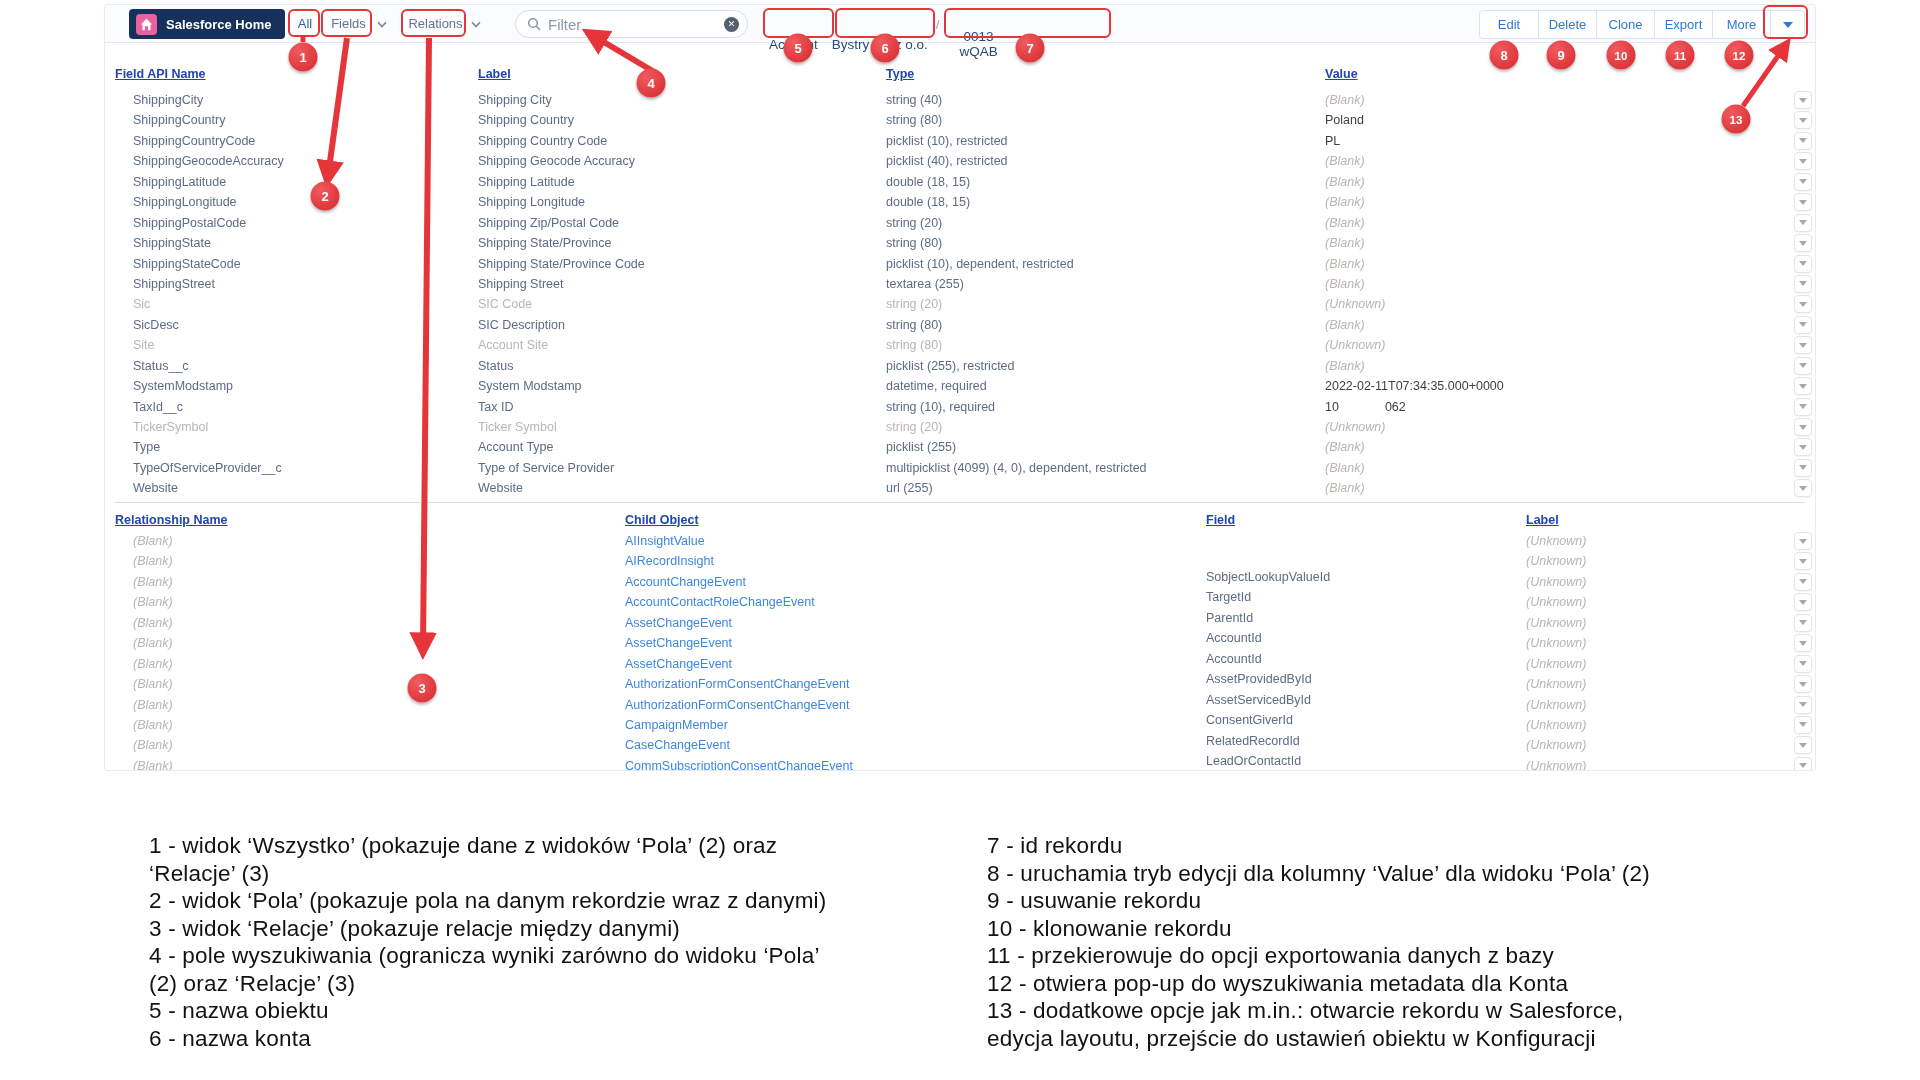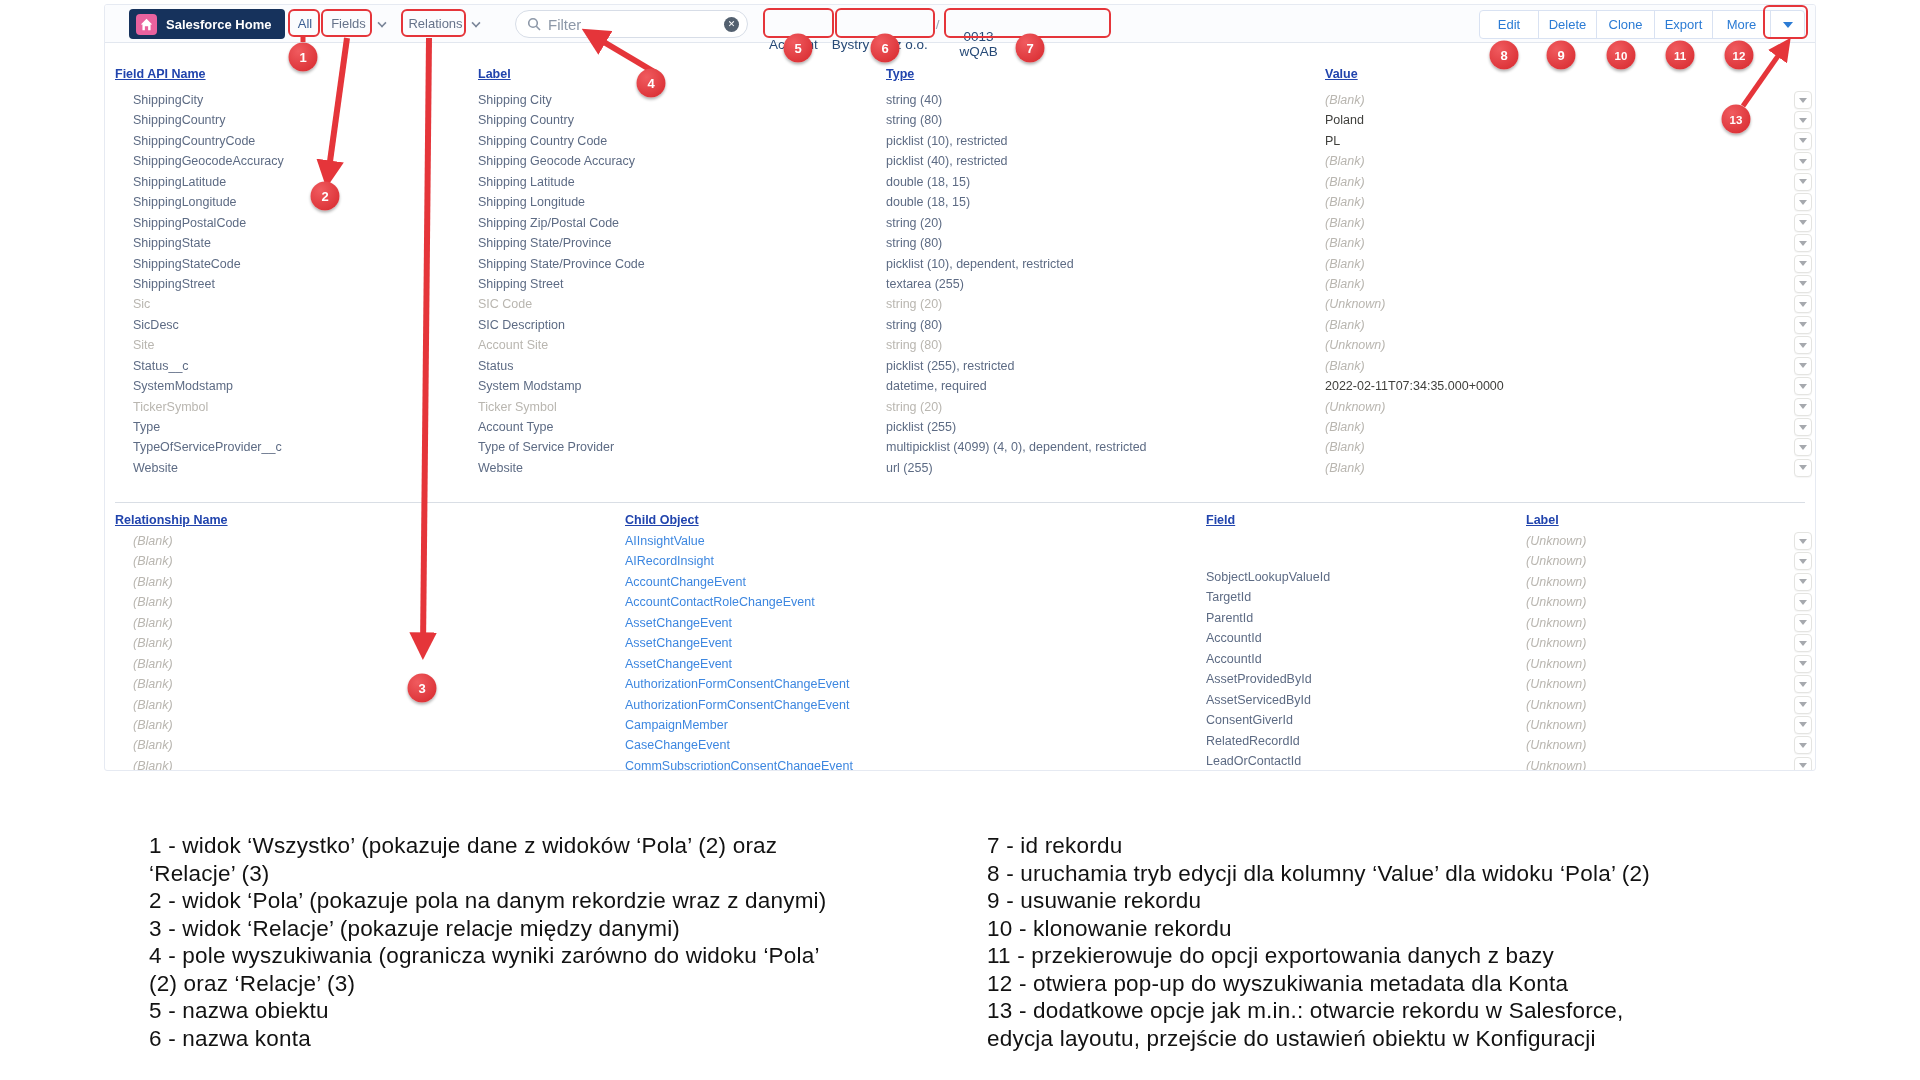--- a/index.html
+++ b/index.html
@@ -310,20 +310,29 @@
         <div class="tr">
           <span class="td c1">SystemModstamp</span>
           <span class="td c2">System Modstamp</span>
           <span class="td c3">datetime, required</span>
           <span class="td c4"><span class="val">2022-02-11T07:34:35.000+0000</span><span></span></span>
           <span class="dd">
             <span class="dd-caret"></span>
           </span>
         </div>
 
+        <div class="tr">
+          <span class="td c1">TaxId__c</span>
+          <span class="td c2">Tax ID</span>
+          <span class="td c3">string (10), required</span>
+          <span class="td c4"><span class="val">10</span><span class="redact show"></span><span>062</span></span>
+          <span class="dd">
+            <span class="dd-caret"></span>
+          </span>
+        </div>
 
         <div class="tr muted">
           <span class="td c1">TickerSymbol</span>
           <span class="td c2">Ticker Symbol</span>
           <span class="td c3">string (20)</span>
           <span class="td c4"><span class="val ph">(Unknown)</span><span></span></span>
           <span class="dd">
             <span class="dd-caret"></span>
           </span>
         </div>

